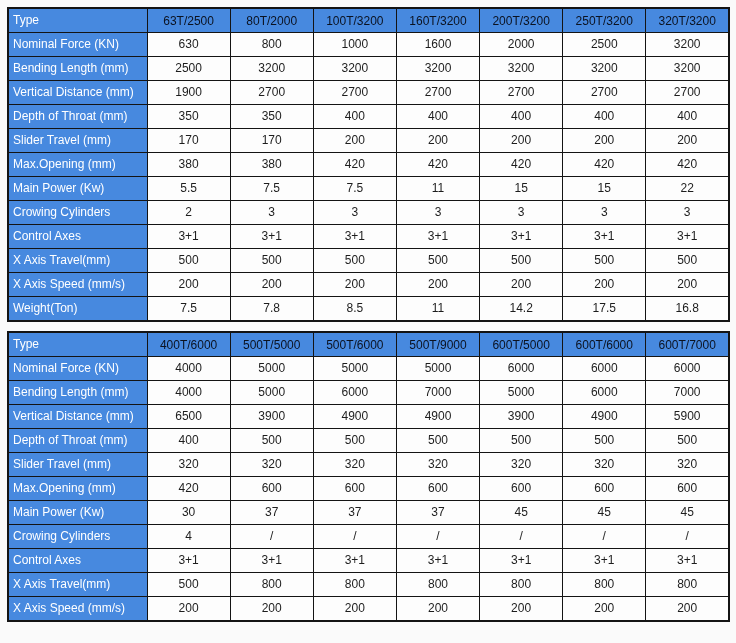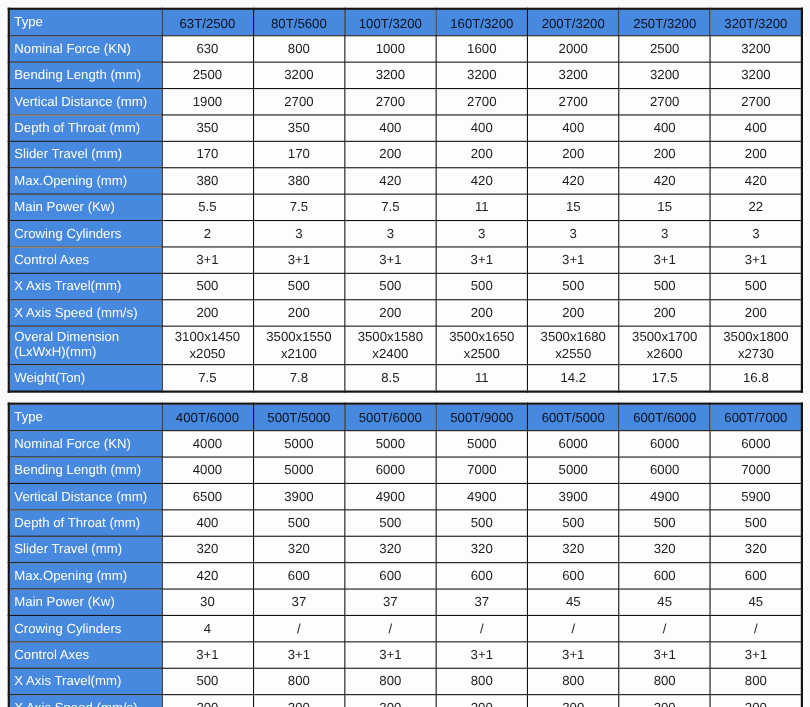--- a/index.html
+++ b/index.html
@@ -73,21 +73,21 @@
           <col>
           <col>
           <col>
           <col>
           <col>
         </colgroup>
         <thead>
           <tr>
             <th class="label-cell">Type</th>
             <th class="head-cell">63T/2500</th>
-            <th class="head-cell">80T/5600</th>
+            <th class="head-cell">80T/2000</th>
             <th class="head-cell">100T/3200</th>
             <th class="head-cell">160T/3200</th>
             <th class="head-cell">200T/3200</th>
             <th class="head-cell">250T/3200</th>
             <th class="head-cell">320T/3200</th>
           </tr>
         </thead>
         <tbody>
           <tr>
             <th class="label-cell" style="white-space: pre-line;">Nominal Force (KN)</th>
@@ -192,38 +192,20 @@
           <tr>
             <th class="label-cell" style="white-space: pre-line;">X Axis Speed (mm/s)</th>
             <td class="value-cell">200</td>
             <td class="value-cell">200</td>
             <td class="value-cell">200</td>
             <td class="value-cell">200</td>
             <td class="value-cell">200</td>
             <td class="value-cell">200</td>
             <td class="value-cell">200</td>
           </tr>
-          <tr class="tall-row">
-            <th class="label-cell" style="white-space: pre-line;">Overal Dimension
-(LxWxH)(mm)</th>
-            <td class="value-cell">3100x1450
-x2050</td>
-            <td class="value-cell">3500x1550
-x2100</td>
-            <td class="value-cell">3500x1580
-x2400</td>
-            <td class="value-cell">3500x1650
-x2500</td>
-            <td class="value-cell">3500x1680
-x2550</td>
-            <td class="value-cell">3500x1700
-x2600</td>
-            <td class="value-cell">3500x1800
-x2730</td>
-          </tr>
           <tr>
             <th class="label-cell" style="white-space: pre-line; margin-top: 32px;">Weight(Ton)</th>
             <td class="value-cell">7.5</td>
             <td class="value-cell">7.8</td>
             <td class="value-cell">8.5</td>
             <td class="value-cell">11</td>
             <td class="value-cell">14.2</td>
             <td class="value-cell">17.5</td>
             <td class="value-cell">16.8</td>
           </tr>

